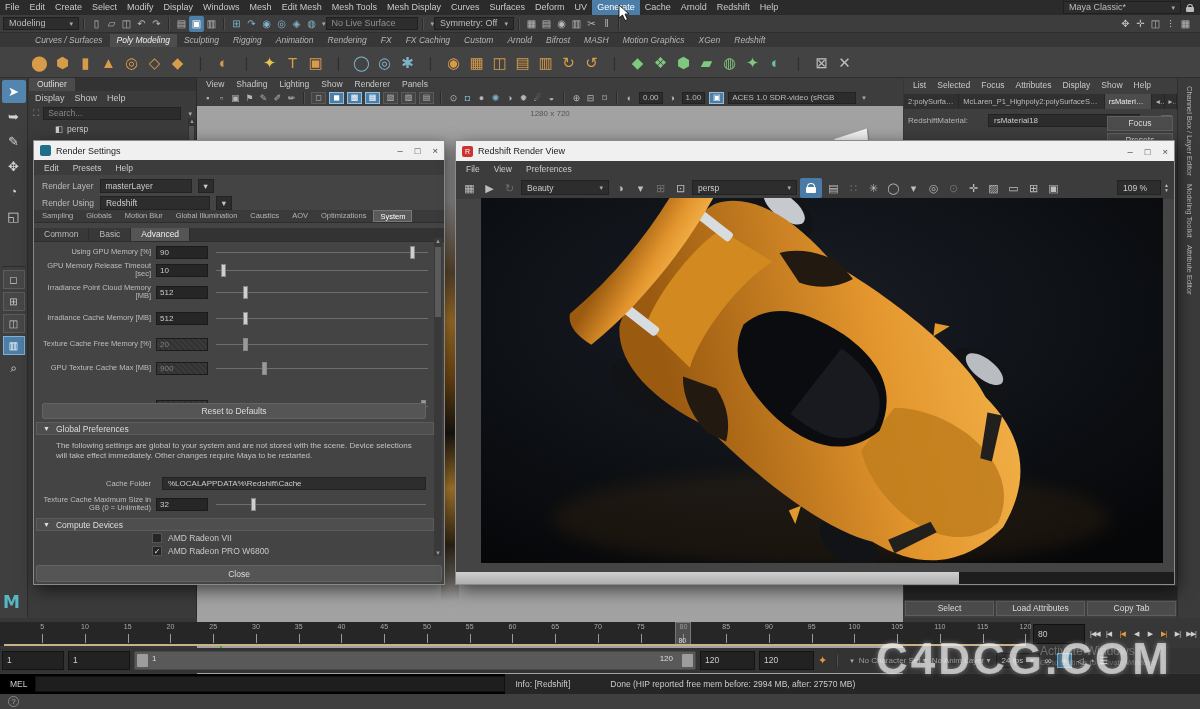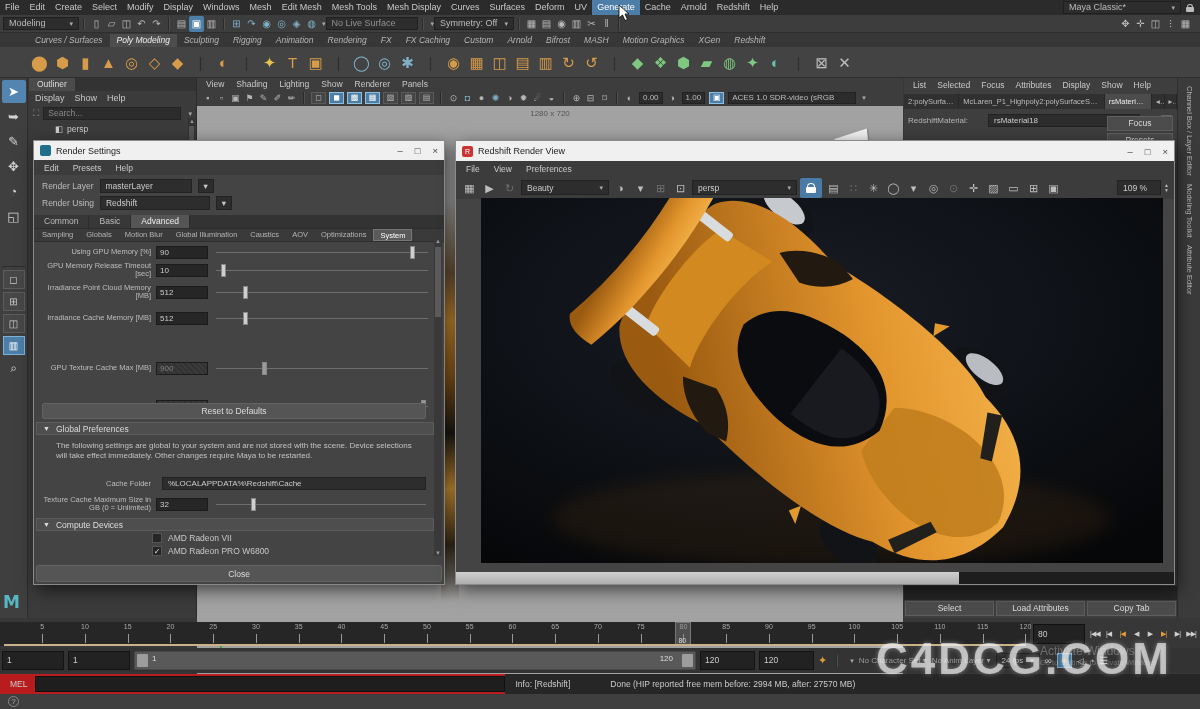--- a/index.html
+++ b/index.html
@@ -105,21 +105,21 @@
   .pb{flex:1;text-align:center;font-size:7px;color:#cfcfcf;letter-spacing:-1px;white-space:nowrap;}
   .pb.orange{color:#e09a3a;}
   
   #rangerow{left:0;top:648px;width:1200px;height:25px;background:#333;display:flex;align-items:center;z-index:5;padding:0 2px;gap:4px;}
   .tfield{width:62px;height:19px;background:#222;border:1px solid #141414;color:#ccc;font-size:8.5px;line-height:17px;padding:0 4px;}
   #rangebar{width:562px;height:19px;background:#595959;border:1px solid #474747;border-radius:2px;position:relative;color:#ddd;}
   .rhandle{position:absolute;top:2px;width:11px;height:13px;background:#9d9d9d;border-radius:1px;}
   #rr-right{display:flex;align-items:center;gap:5px;color:#999;font-size:8px;}
   .rrtxt{white-space:nowrap;color:#9a9a9a;}
   
-  #cmdline{left:0;top:674px;width:1200px;height:20px;background:#b91c1c;display:flex;align-items:center;z-index:5;}
+  #cmdline{left:0;top:674px;width:1200px;height:20px;background:#000000;display:flex;align-items:center;z-index:5;}
   #mel-input{width:470px;height:16px;background:#1e1e1e;border:1px solid #111;margin-left:8px;}
   #cmd-right{flex:1;height:20px;background:#262626;display:flex;align-items:center;color:#ccc;font-size:8.5px;gap:40px;padding-left:10px;}
   #helpline{left:0;top:694px;width:1200px;height:15px;background:#3f3f3f;display:flex;align-items:center;padding-left:8px;z-index:5;}
   #helpq{width:11px;height:11px;border:1px solid #888;border-radius:50%;color:#aaa;font-size:8px;display:flex;align-items:center;justify-content:center;}
   
   #watermark{left:848px;top:634px;width:352px;text-align:center;font-size:44px;font-weight:bold;color:rgba(238,238,238,.68);letter-spacing:3px;z-index:20;text-shadow:0 0 5px rgba(255,255,255,.35);font-family:"Liberation Sans",sans-serif;}
   #activate{left:1040px;top:644px;width:160px;color:rgba(255,255,255,.28);z-index:19;}
   #activate .l1{font-size:12px;}
   #activate .l2{font-size:7.5px;}
   #cursor{position:absolute;z-index:60;width:12px;height:18px;}
@@ -565,35 +565,35 @@
         </span>
       <span class="rsfield" style="width:16px;justify-content:center;">▾</span>
     </div>
     <div class="row" style="margin:3px 0 0 8px;gap:6px;">
       <span class="rslab">Render Using</span>
       <span class="rsfield" style="width:110px;">
           <span>Redshift</span>
         </span>
       <span class="rsfield" style="width:16px;justify-content:center;">▾</span>
     </div>
-    <div id="rs-tabs" style="display:flex;margin-top:5px;border-bottom:1px solid #2d2d2d;background:#333;">
-        <span class="rtab">Common</span>
-        <span class="rtab">Basic</span>
-        <span class="rtab active">Advanced</span>
-      </div>
     <div id="rs-subtabs" style="display:flex;align-items:center;gap:1px;height:13px;background:#3a3a3a;border-bottom:1px solid #2d2d2d;padding-left:2px;">
         <span class="rsub">Sampling</span>
         <span class="rsub">Globals</span>
         <span class="rsub">Motion Blur</span>
         <span class="rsub">Global Illumination</span>
         <span class="rsub">Caustics</span>
         <span class="rsub">AOV</span>
         <span class="rsub">Optimizations</span>
         <span class="rsub active">System</span>
       </div>
+    <div id="rs-tabs" style="display:flex;margin-top:5px;border-bottom:1px solid #2d2d2d;background:#333;">
+        <span class="rtab">Common</span>
+        <span class="rtab">Basic</span>
+        <span class="rtab active">Advanced</span>
+      </div>
     <div id="rs-sliders" style="position: relative; height: 166px;">
         <div class="srow" style="top: 0px;">
           <div class="slab">Using GPU Memory [%]</div>
           <div class="sfield">90</div>
           <div class="strack">
             <div class="shandle" style="left: calc(93% - 3px);"></div>
           </div>
         </div>
         <div class="srow" style="top: 18px;">
           <div class="slab">GPU Memory Release Timeout [sec]</div>
@@ -607,20 +607,27 @@
           <div class="sfield">512</div>
           <div class="strack">
             <div class="shandle" style="left: calc(14% - 3px);"></div>
           </div>
         </div>
         <div class="srow" style="top: 66px;">
           <div class="slab">Irradiance Cache Memory [MB]</div>
           <div class="sfield">512</div>
           <div class="strack">
             <div class="shandle" style="left: calc(14% - 3px);"></div>
+          </div>
+        </div>
+        <div class="srow" style="top: 92px;">
+          <div class="slab">Texture Cache Free Memory [%]</div>
+          <div class="sfield dis">20</div>
+          <div class="strack">
+            <div class="shandle dis" style="left: calc(14% - 3px);"></div>
           </div>
         </div>
         <div class="srow" style="top: 116px;">
           <div class="slab">GPU Texture Cache Max [MB]</div>
           <div class="sfield dis">900</div>
           <div class="strack">
             <div class="shandle dis" style="left: calc(23% - 3px);"></div>
           </div>
         </div>
         <div class="srow" style="top: 154px;">

